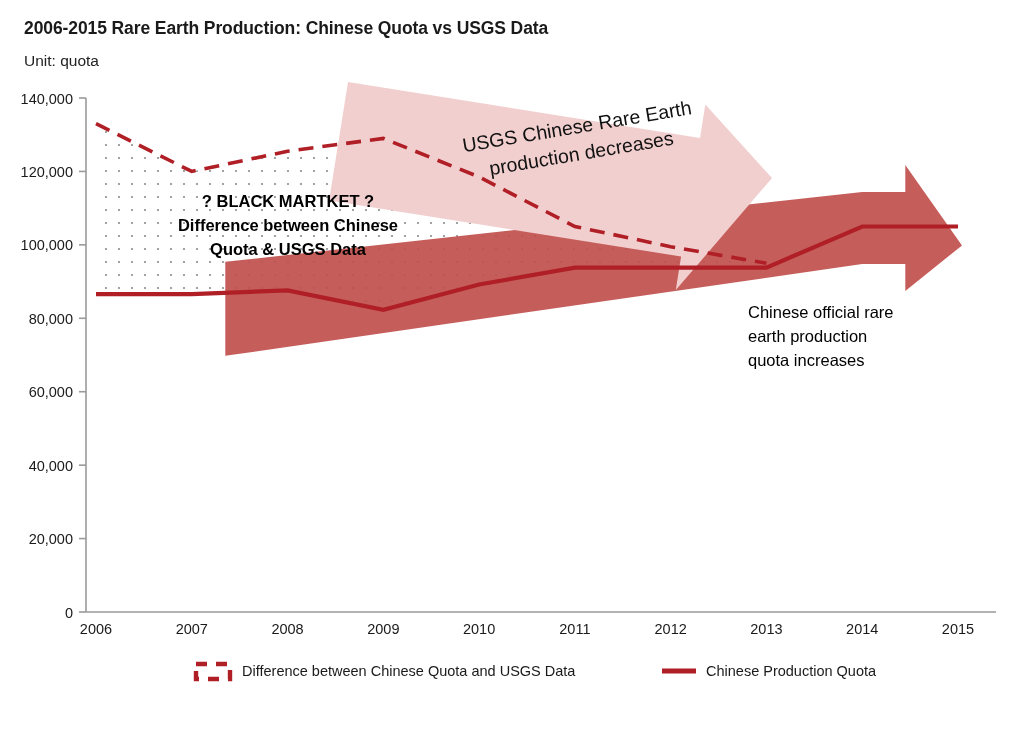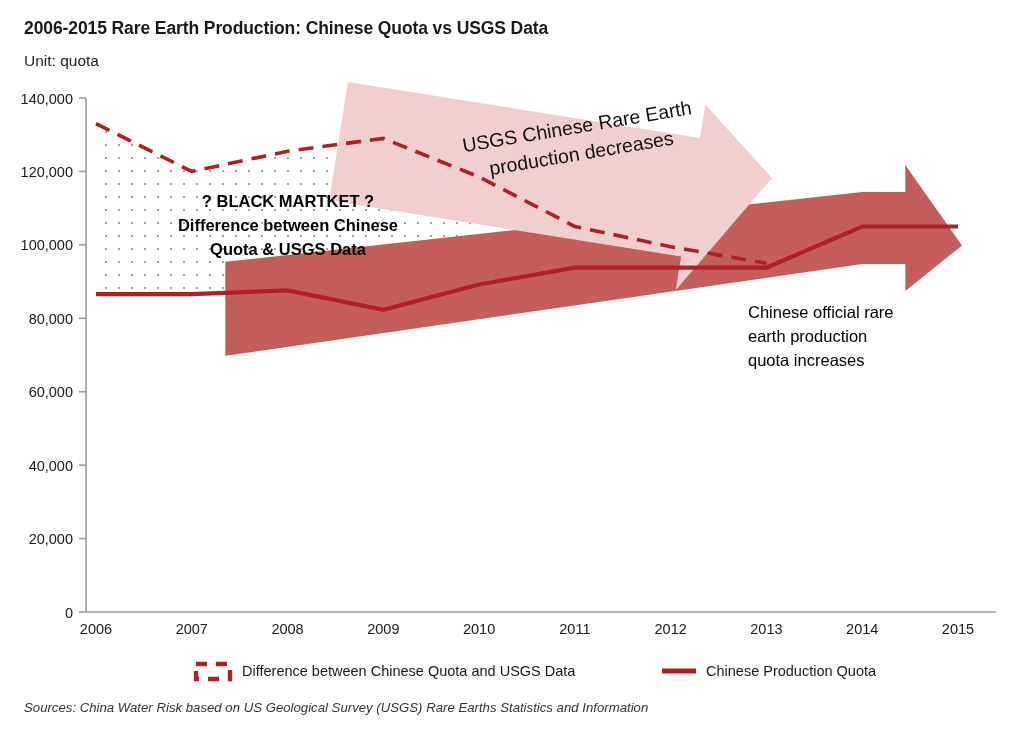--- a/index.html
+++ b/index.html
@@ -153,14 +153,13 @@
         <rect x="196" y="664" width="34" height="15" fill="none" stroke="#B01F26" stroke-width="4.4" stroke-dasharray="11,9"></rect>
         <text class="legend-label" x="242" y="676">Difference between Chinese Quota and USGS Data</text>
       </g>
       <g>
         <line x1="662" y1="671" x2="696" y2="671" stroke="#B01F26" stroke-width="5.2"></line>
         <text class="legend-label" x="706" y="676">Chinese Production Quota</text>
       </g>
     </g>
   </svg>
 
-  <div class="source">Sources: China Water Risk based on US Geological Survey (USGS) Rare Earths Statistics and Information</div>
 </div>
 
 </body></html>

